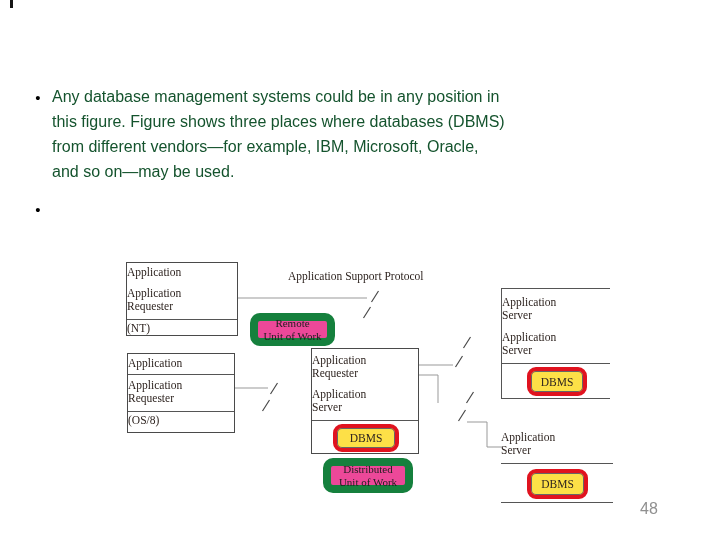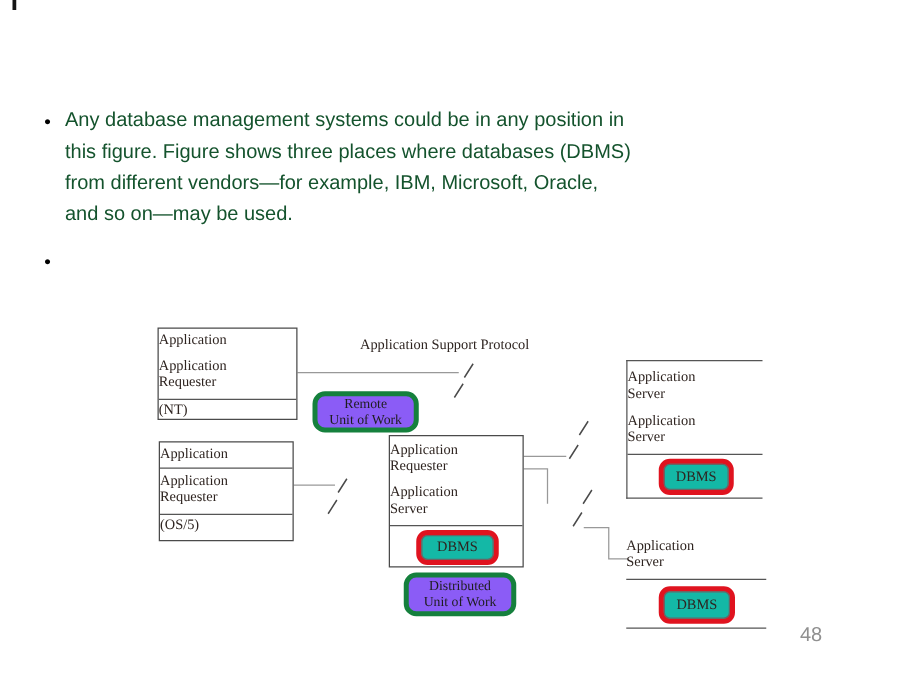--- a/index.html
+++ b/index.html
@@ -33,27 +33,27 @@
   .dg-label{
     position:absolute;left:0;right:0;
     font-size:11.5px;line-height:13px;white-space:pre-line;
   }
   .dg-divider{position:absolute;left:0;right:0;height:0;border-top:1px solid #555;}
   .proto-label{
     position:absolute;left:288px;top:270px;width:150px;
     font-size:11.5px;line-height:13px;
   }
   .uow-label{
-    position:absolute;box-sizing:border-box;background:#8b5cf6;
-    border:4px solid #15803d;border-radius:10px;
+    position:absolute;box-sizing:border-box;background:#ec4899;
+    border:8px solid #15803d;border-radius:10px;
     display:flex;align-items:center;justify-content:center;text-align:center;
     font-size:11px;line-height:12.5px;white-space:pre-line;color:#1d1d1d;
   }
   .dbms-box{
-    position:absolute;box-sizing:border-box;background:#14b8a6;
+    position:absolute;box-sizing:border-box;background:#fde047;
     border:4px solid #e0131f;border-radius:9px;
     box-shadow:inset 0 0 0 1px #666;
     display:flex;align-items:center;justify-content:center;
     font-size:11.5px;color:#2e2420;
   }
   .page-number{
     position:absolute;left:640px;top:500px;font-size:16px;color:#909090;
     font-family:"Liberation Sans",sans-serif;
   }
   svg.connectors{position:absolute;left:0;top:0;pointer-events:none;}
@@ -104,21 +104,21 @@
     <div class="dg-divider" style="top:56px;"></div>
     <div class="dg-label" style="top:59px;">(NT)</div>
   </div>
 
   <div class="dg-box" style="left:127px;top:353px;width:108px;height:80px;">
     <div class="dg-label" style="top:3px;">Application</div>
     <div class="dg-divider" style="top:20px;"></div>
     <div class="dg-label" style="top:25px;">Application
 Requester</div>
     <div class="dg-divider" style="top:57px;"></div>
-    <div class="dg-label" style="top:60px;">(OS/5)</div>
+    <div class="dg-label" style="top:60px;">(OS/8)</div>
   </div>
 
   <div class="dg-box" style="left:311px;top:348px;width:108px;height:106px;">
     <div class="dg-label" style="top:5px;">Application
 Requester</div>
     <div class="dg-label" style="top:39px;">Application
 Server</div>
     <div class="dg-divider" style="top:71px;"></div>
     <div class="dbms-box" style="left:21px;top:75px;width:66px;height:28px;">
       <span>DBMS</span>

